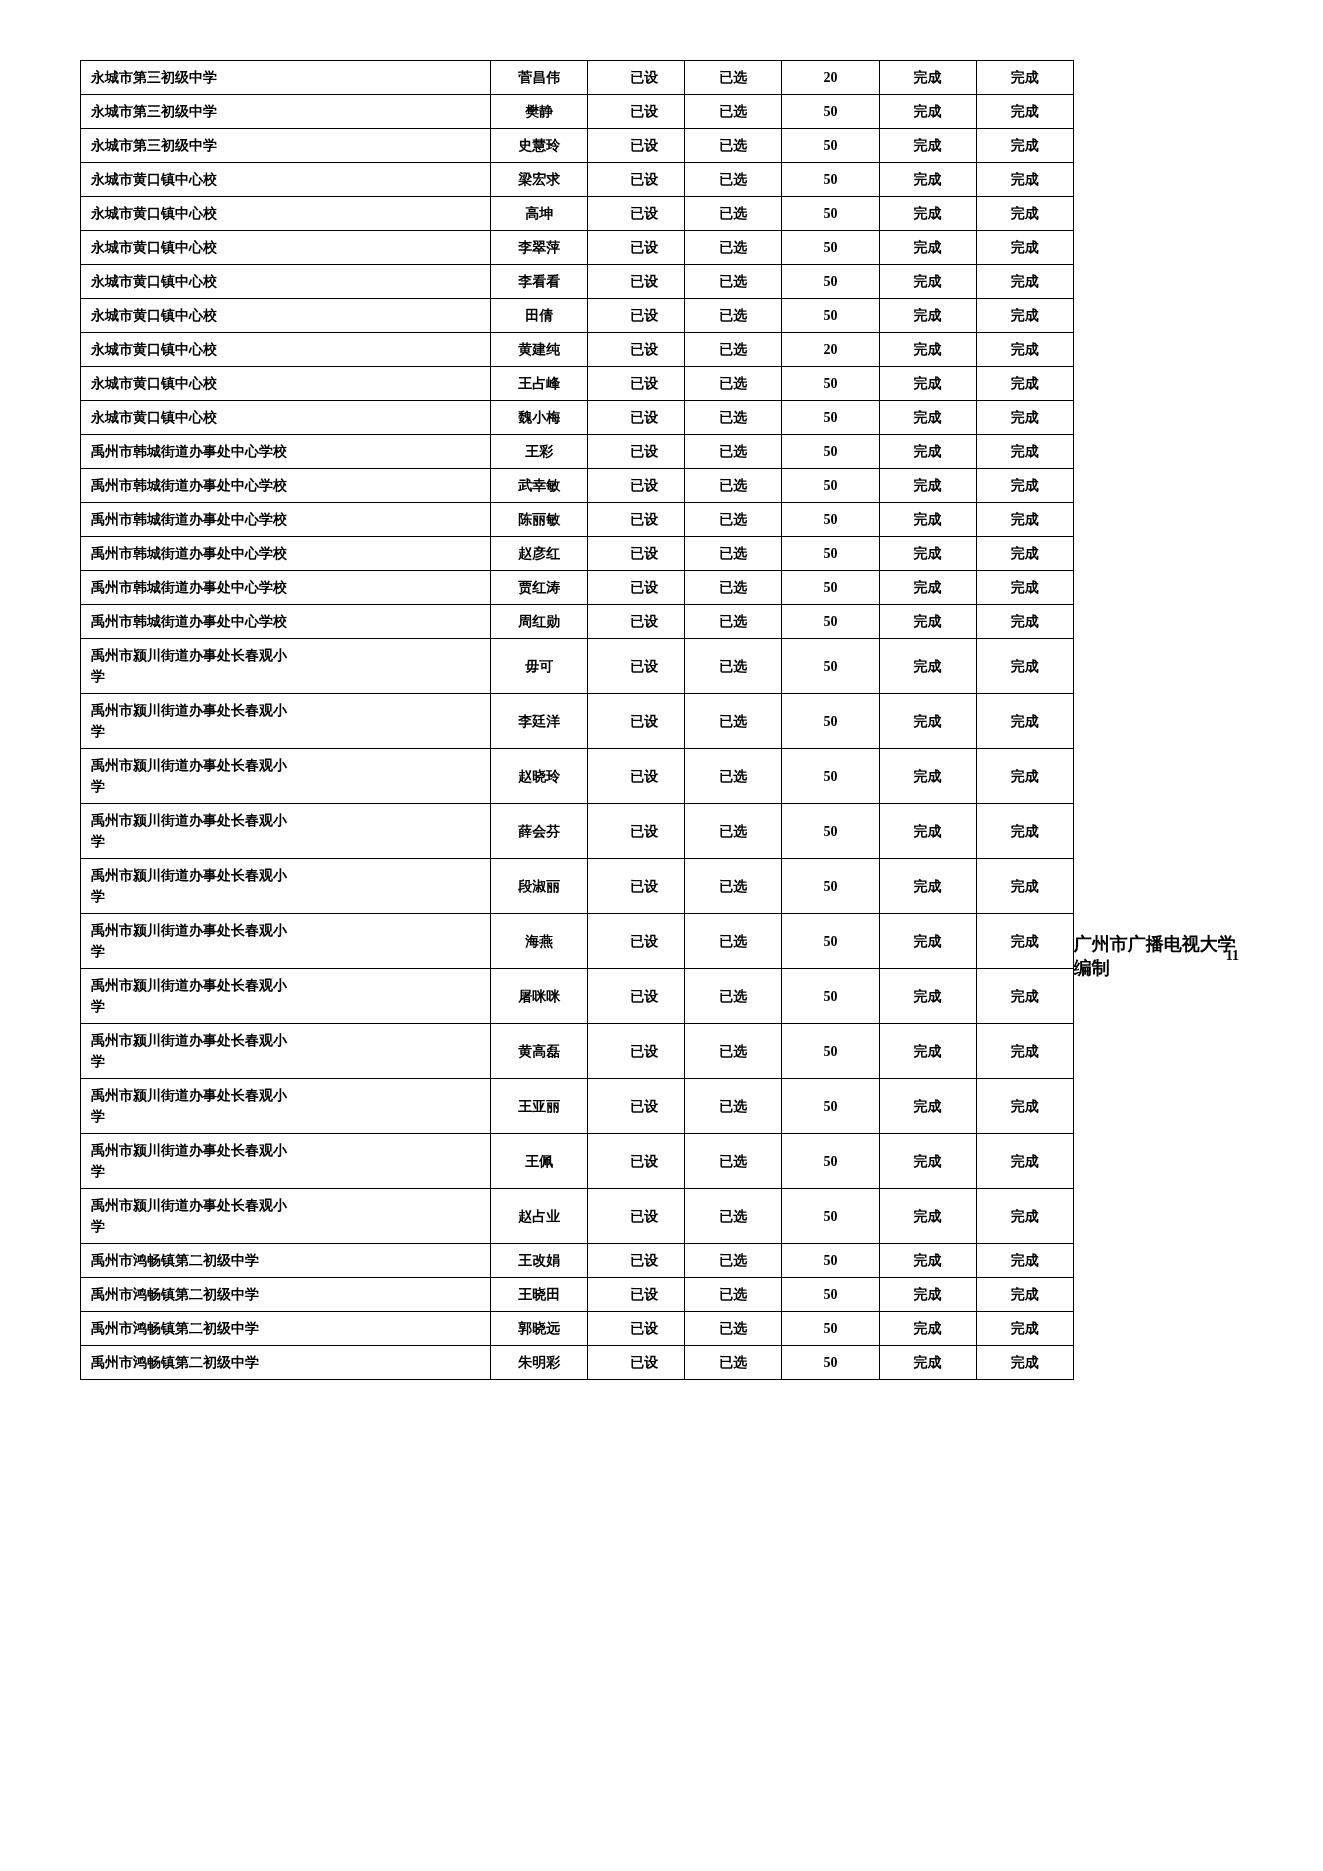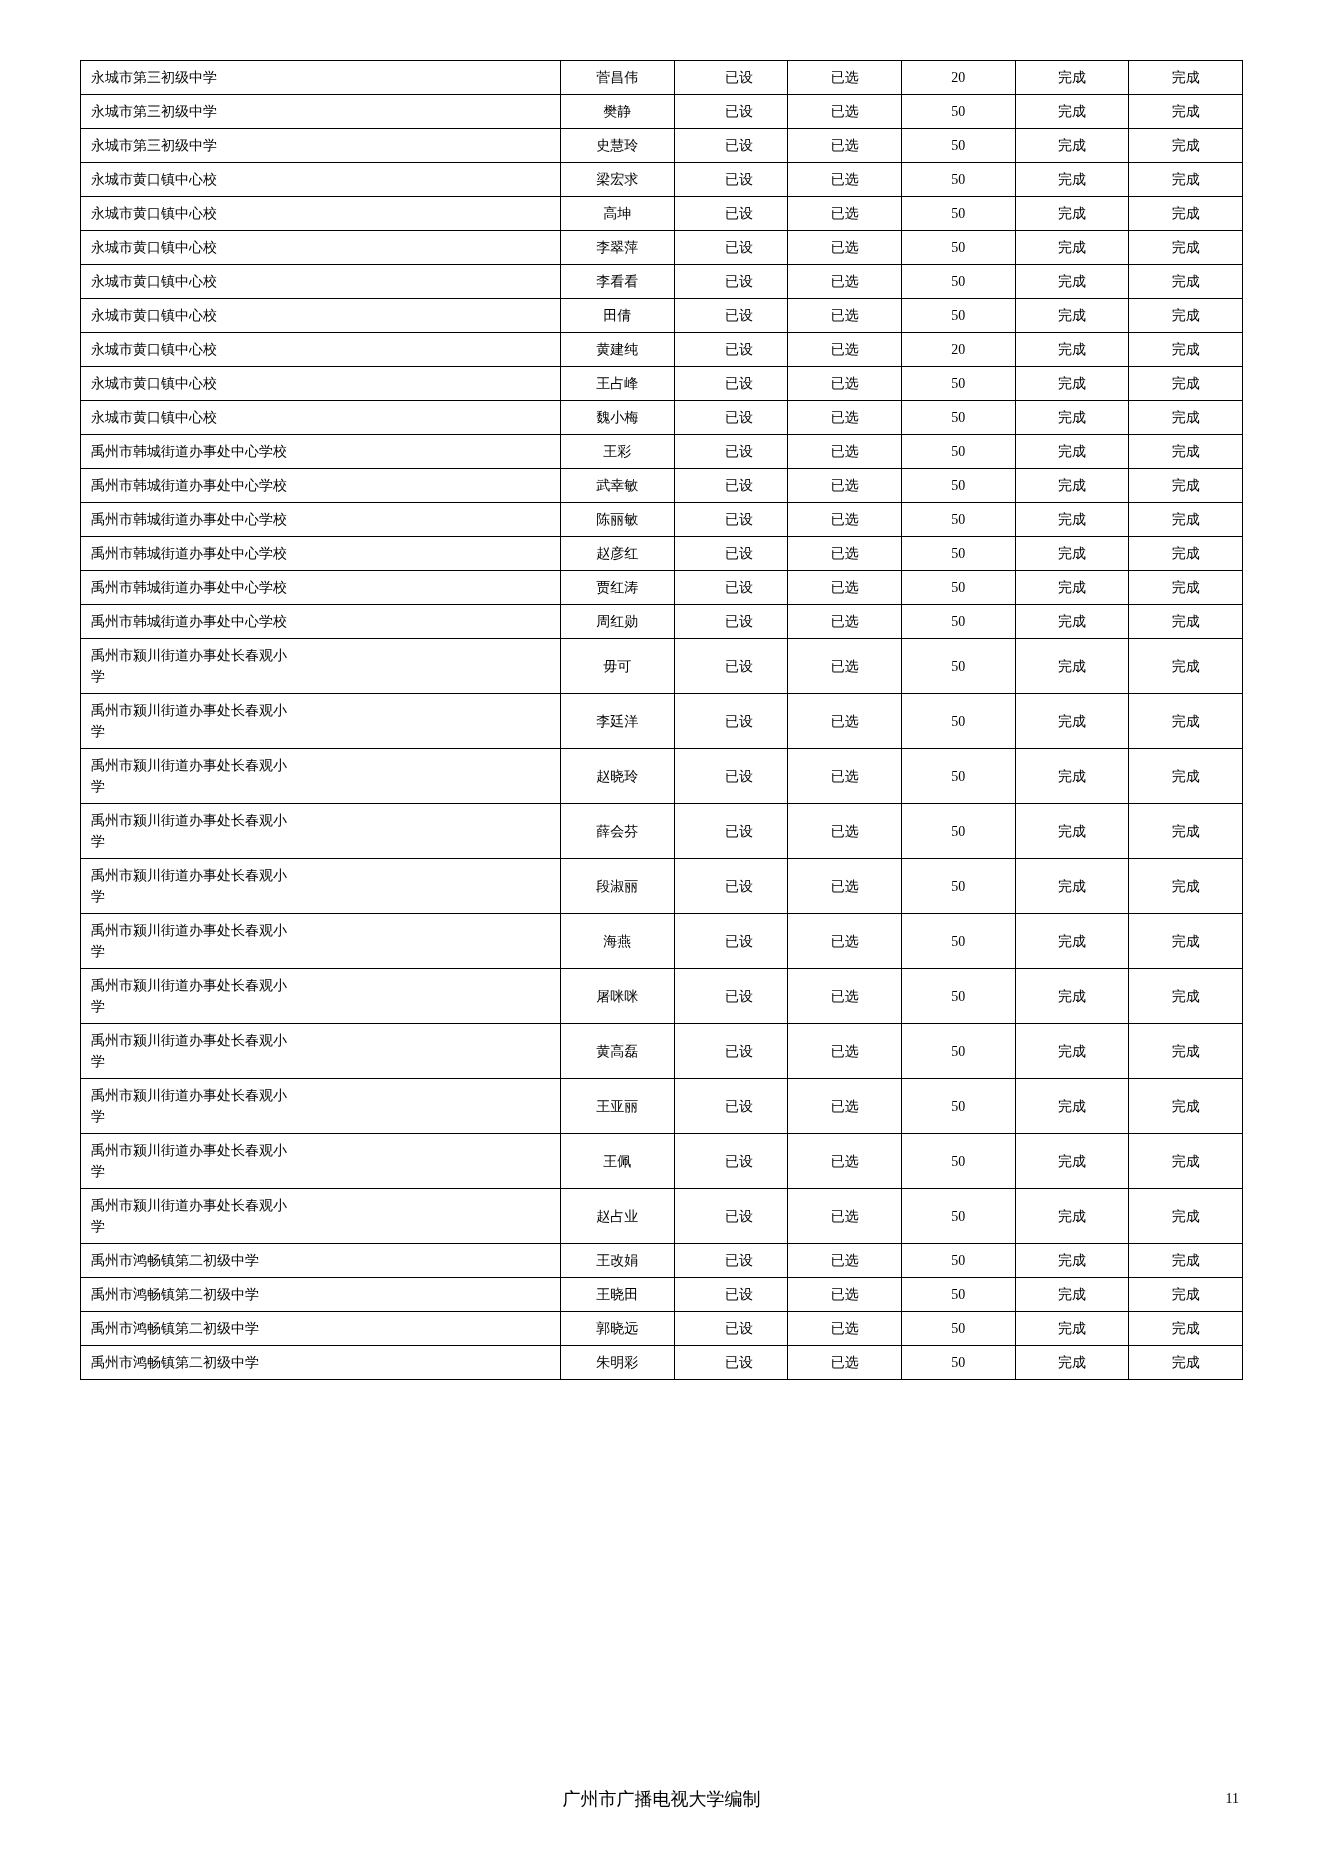--- a/index.html
+++ b/index.html
@@ -13,21 +13,22 @@
       font-size: 14px;
       color: #000;
       width: 1323px;
       min-height: 1871px;
       padding: 60px 80px;
     }
     .page-container {
       width: 100%;
       min-height: 1751px;
       display: flex;
-      flex-direction: column;
+      flex-direction: row;
+      font-weight: bold;
     }
     table {
       width: 100%;
       border-collapse: collapse;
       margin-bottom: auto;
     }
     td, th {
       border: 1px solid #000;
       padding: 6px 10px;
       text-align: center;

